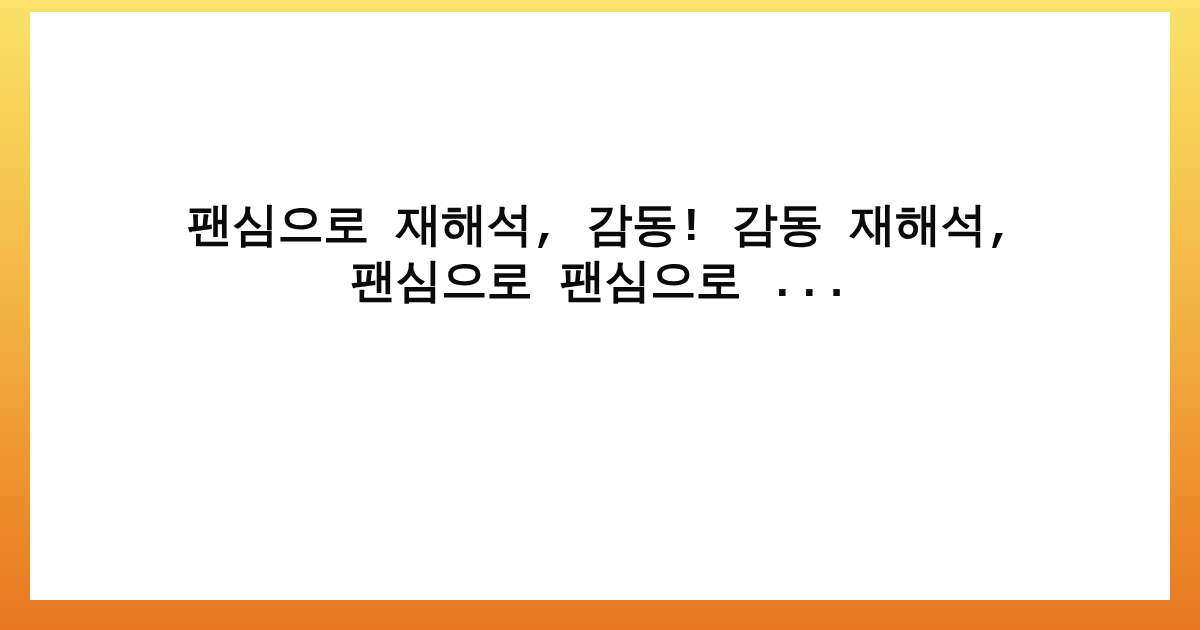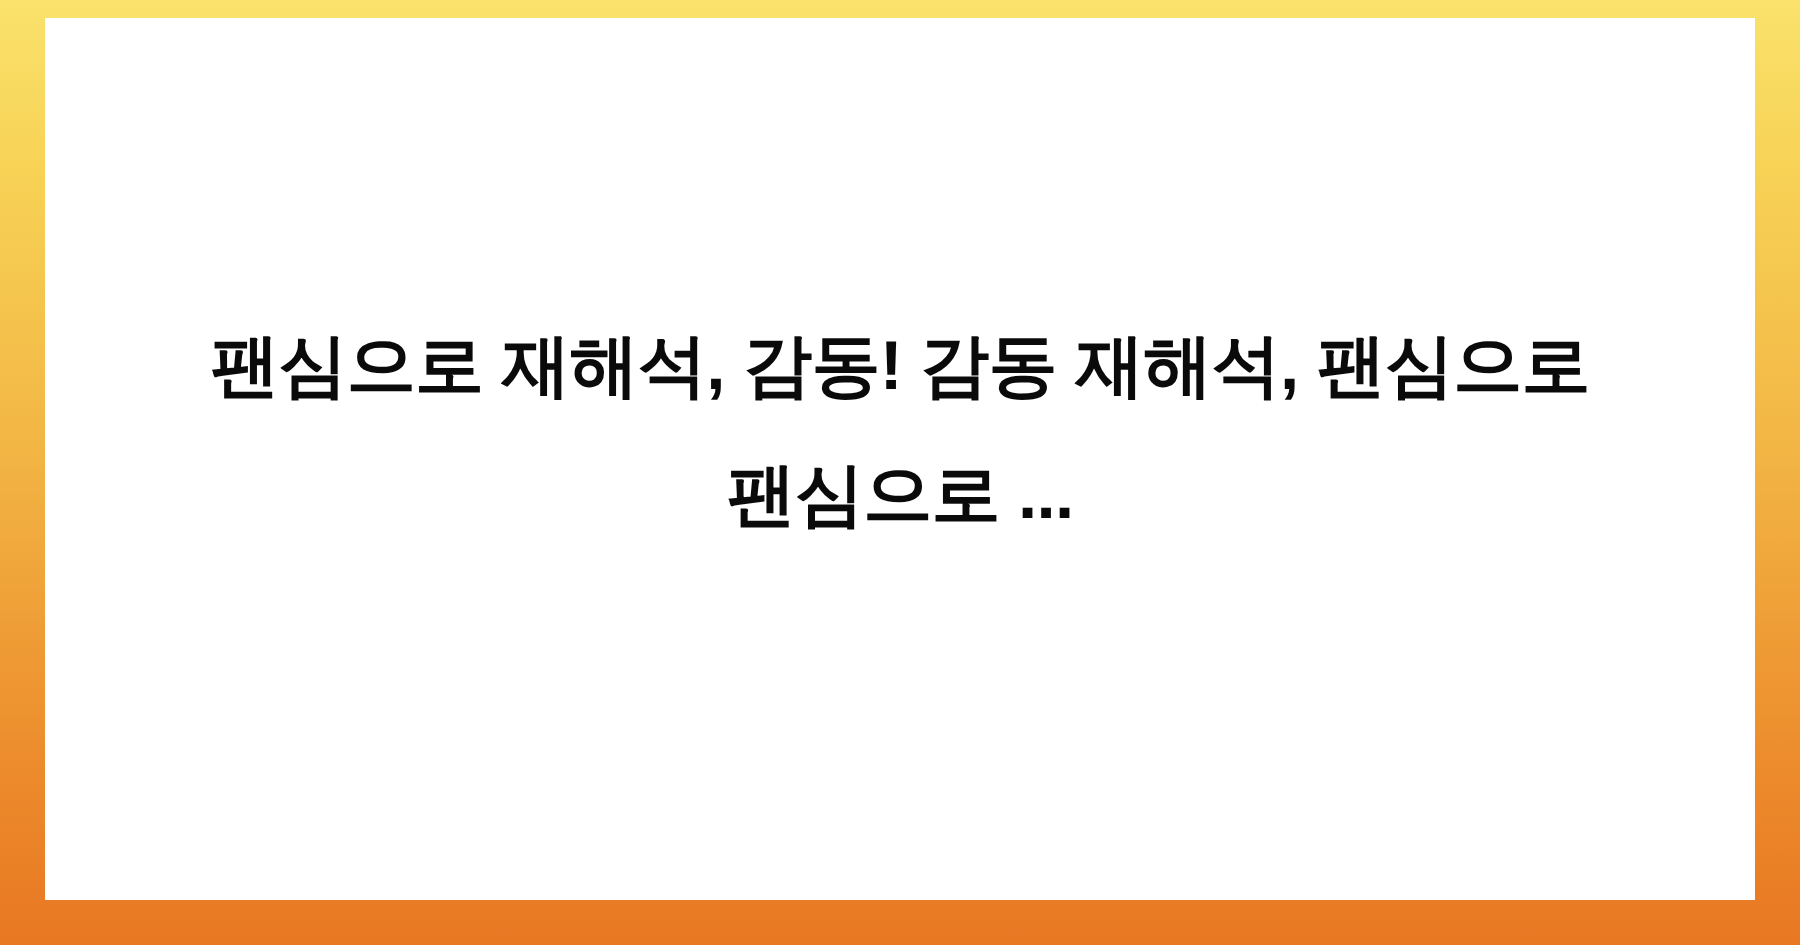--- a/index.html
+++ b/index.html
@@ -448,24 +448,24 @@
   .headline-wrap {
     position: absolute;
     left: 110px;
     top: 200px;
     width: 980px;
     z-index: 6;
     text-align: center;
   }
   .headline {
     margin: 0;
-    font-family: Liberation Sans, sans-serif;
+    font-family: Liberation Mono, monospace;
     font-size: 46px;
     font-weight: 700;
-    line-height: 86px;
+    line-height: 56px;
     letter-spacing: -0.5px;
     color: #0a0a0a;
     word-break: keep-all;
     text-shadow:
       0 0 6px rgba(255,255,255,0.95),
       0 0 14px rgba(255,255,255,0.8);
   }
 </style>
 </head>
 <body>

